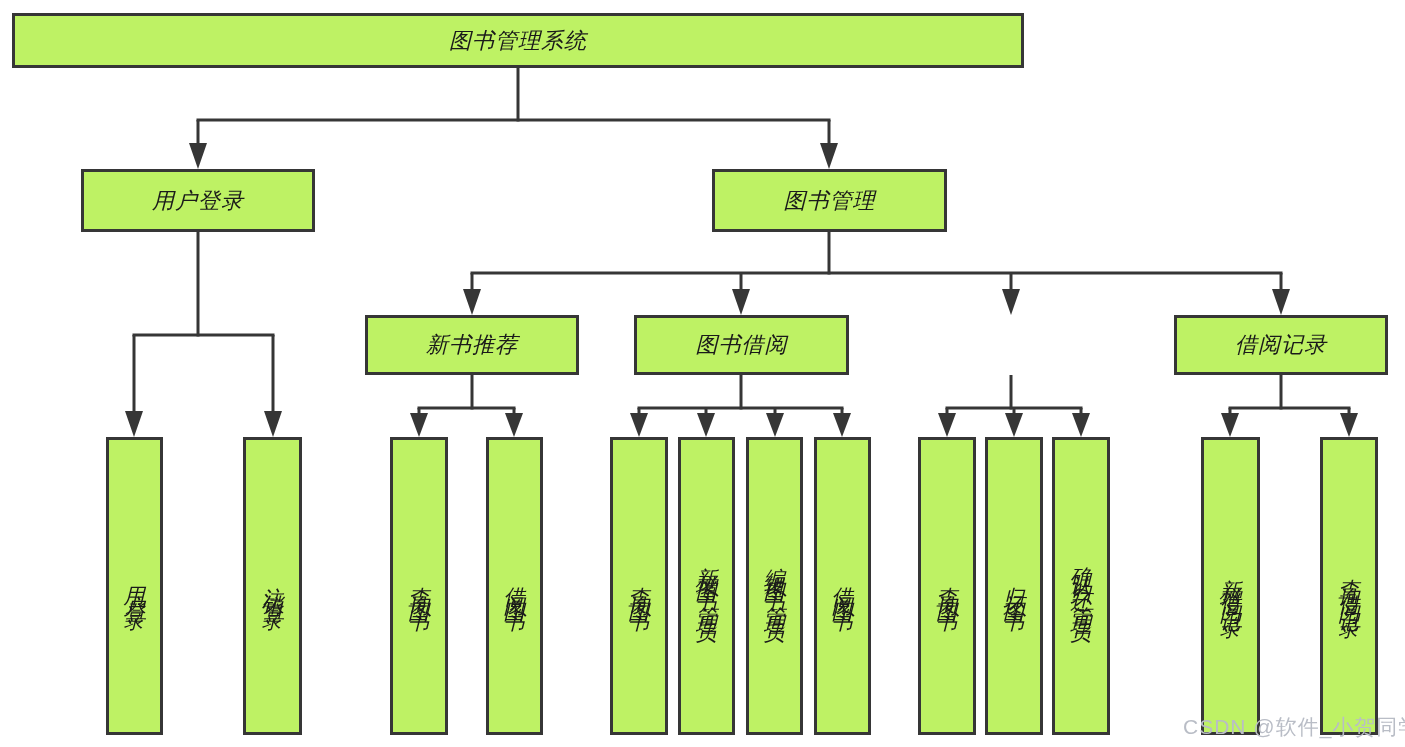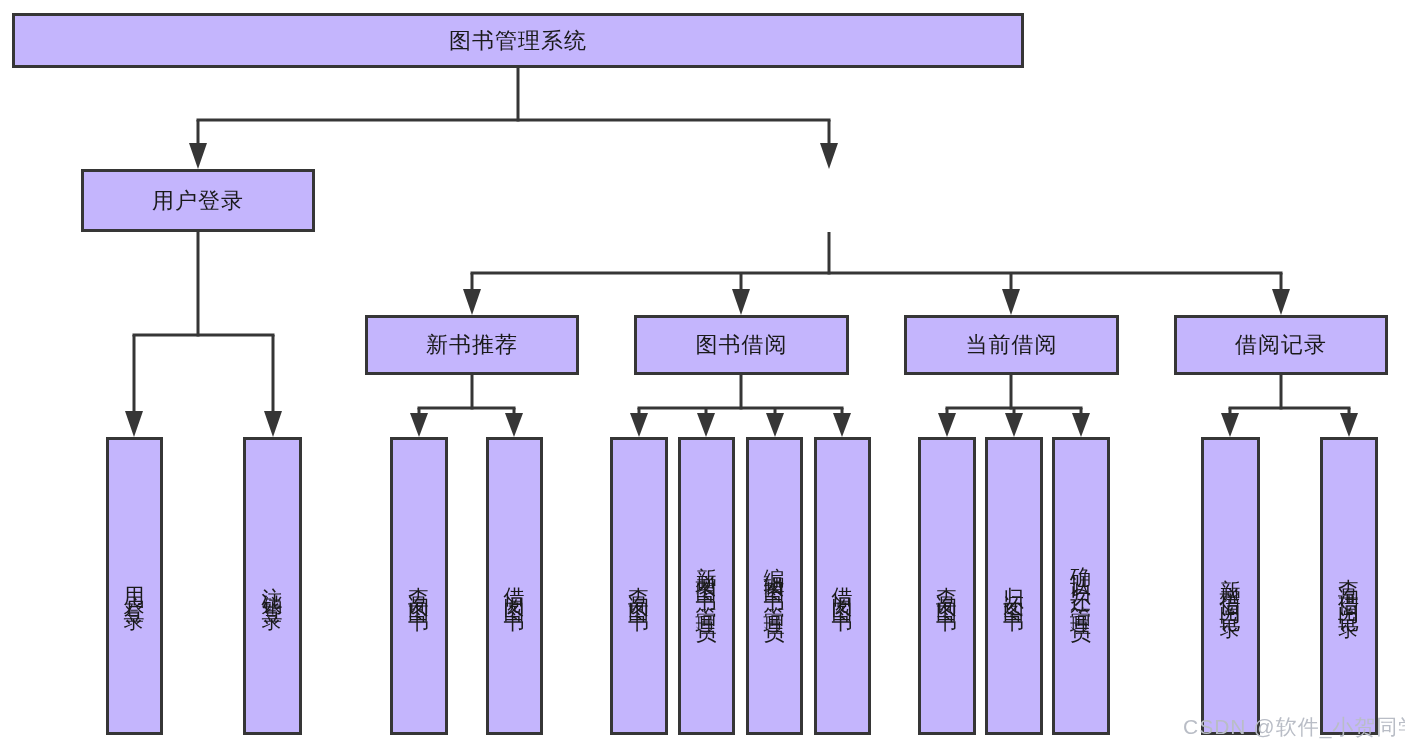--- a/index.html
+++ b/index.html
@@ -16,27 +16,28 @@
     background:var(--bg);
     font-family:"Liberation Sans",sans-serif;
     overflow:hidden;
   }
   .connectors{position:absolute;left:0;top:0;}
   .connectors line{stroke:var(--line);stroke-width:3;}
   .connectors polygon{fill:var(--line);stroke:none;}
   .box{
     position:absolute;
     box-sizing:border-box;
-    background:#c4b5fd;
+    background:#bef264;
     border:3px solid var(--line);
     display:flex;
     align-items:center;
     justify-content:center;
     color:var(--ink);
     z-index:2;
+    font-style:italic;
   }
   .h-label{
     font-size:22px;
     letter-spacing:1px;
     white-space:nowrap;
   }
   .v-label{
     writing-mode:vertical-rl;
     font-size:21px;
     line-height:1;
@@ -135,30 +136,30 @@
     </g>
   </svg>
 
   <div class="box" style="left:12px;top:13px;width:1012px;height:55px;">
     <span class="h-label">图书管理系统</span>
   </div>
 
   <div class="box" style="left:81px;top:169px;width:234px;height:63px;">
     <span class="h-label">用户登录</span>
   </div>
+  <div class="box" style="left:712px;top:169px;width:235px;height:63px;">
+    <span class="h-label">图书管理</span>
+  </div>
 
   <div class="box" style="left:634px;top:315px;width:215px;height:60px;">
     <span class="h-label">图书借阅</span>
   </div>
   <div class="box" style="left:365px;top:315px;width:214px;height:60px;">
     <span class="h-label">新书推荐</span>
   </div>
-  <div class="box" style="left:904px;top:315px;width:215px;height:60px;">
-    <span class="h-label">当前借阅</span>
-  </div>
   <div class="box" style="left:1174px;top:315px;width:214px;height:60px;">
     <span class="h-label">借阅记录</span>
   </div>
 
   <div class="box" style="left:106px;top:437px;width:57px;height:298px;">
     <span class="v-label">用户登录</span>
   </div>
   <div class="box" style="left:243px;top:437px;width:59px;height:298px;">
     <span class="v-label">注销登录</span>
   </div>

